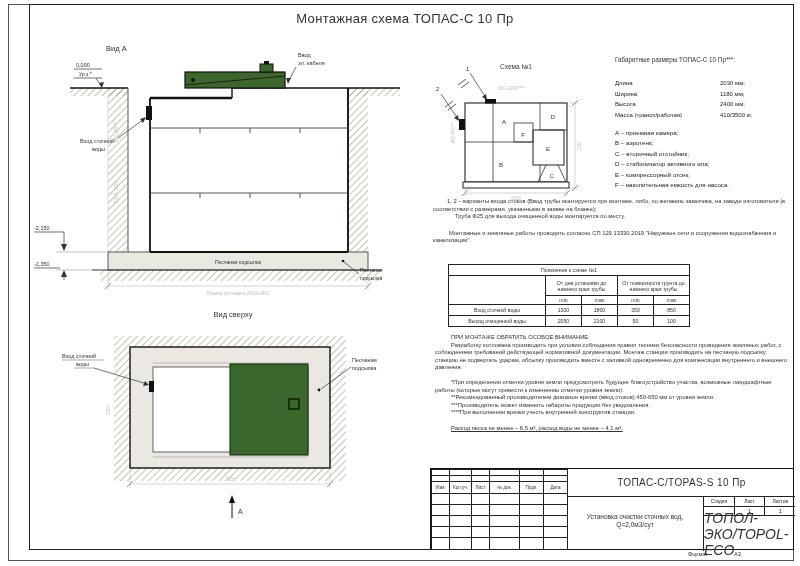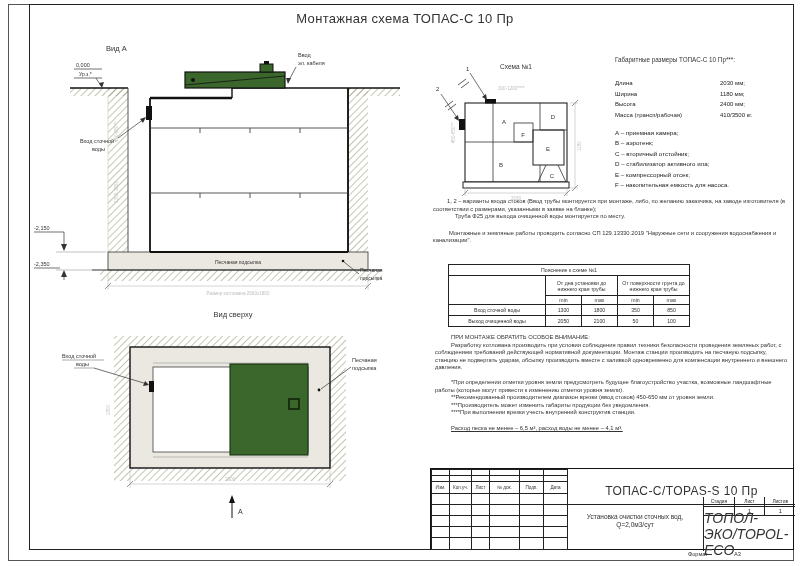--- a/index.html
+++ b/index.html
@@ -32,21 +32,21 @@
   .attention { left:435px; top:334px; width:354px; font-size:5.8px; line-height:7.6px; color:#333; }
   .attention .head { text-indent:16px; }
   .attention .para { text-indent:16px; }
   .attention .grp { margin-top:7px; }
   .attention .foot { margin-top:8px; text-indent:16px; text-decoration:underline; }
   
   .tb { left:430px; top:468px; width:364px; height:82px; border:1.4px solid #111; }
   table.rev { position:absolute; left:0; top:0; width:136px; border-collapse:collapse; table-layout:fixed; }
   table.rev td { border:0.7px solid #222; font-size:4.6px; text-align:center; color:#333; overflow:hidden; }
   .tb-title { left:136px; top:0; width:228px; height:28px; border-left:1px solid #222; border-bottom:1px solid #222;
-              display:flex; align-items:center; justify-content:center; font-size:12px; letter-spacing:0.4px; color:#333;margin-top:8px; }
+              display:flex; align-items:center; justify-content:center; font-size:10px; letter-spacing:0.4px; color:#333; }
   .tb-desc { left:136px; top:28px; width:136px; height:54px; text-align:center; font-size:6.5px; line-height:8px; padding-top:16px; color:#333; }
   .tb-stagehead { left:272px; top:28px; width:92px; height:10px; display:flex; border-left:1px solid #222; }
   .tb-stagehead span { flex:1; border-right:1px solid #222; border-bottom:1px solid #222; font-size:4.8px; text-align:center; line-height:9px; }
   .tb-stagehead span:last-child { border-right:none; }
   .tb-vals { left:272px; top:38px; width:92px; height:9px; display:flex; border-left:1px solid #222; }
   .tb-vals span { flex:1; border-right:1px solid #222; border-bottom:1px solid #222; font-size:5.5px; text-align:center; line-height:8px; }
   .tb-vals span:last-child { border-right:none; }
   .tb-company { left:272px; top:47px; width:92px; height:35px; border-left:1px solid #222;
                 display:flex; align-items:center; justify-content:center; font-style:italic; font-size:14px; color:#333; }
   .fmt { top:551px; font-size:5.6px; color:#333; }

